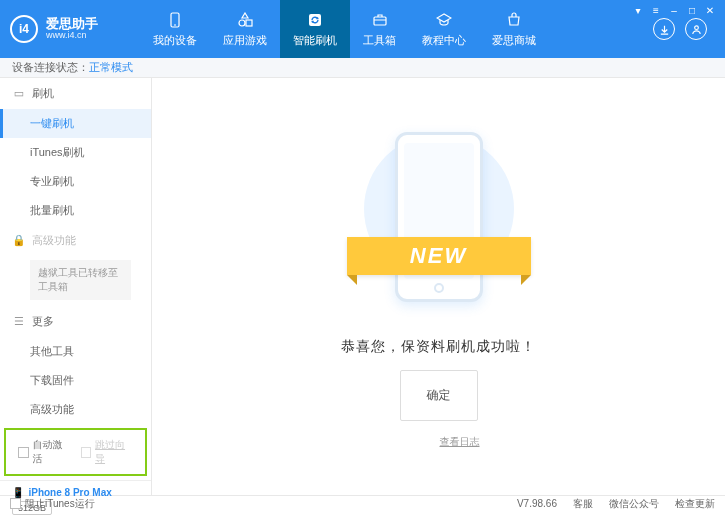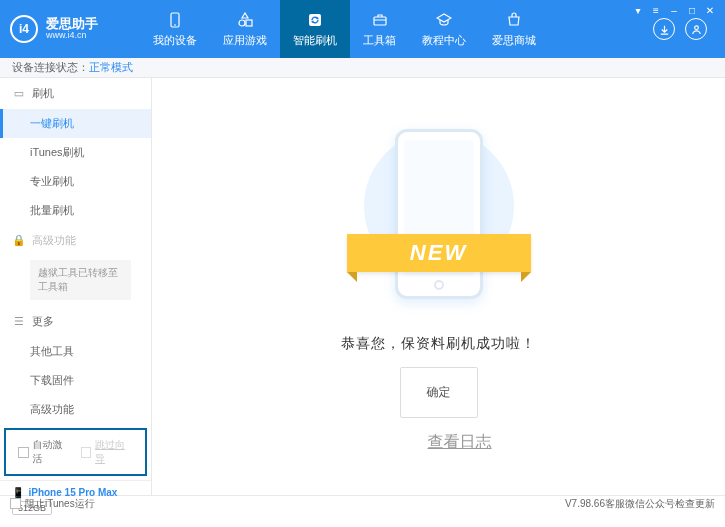--- a/index.html
+++ b/index.html
@@ -28,21 +28,21 @@
 
 .body { display: flex; height: 417px; }
 
 .sidebar { width: 152px; border-right: 1px solid #e8e8e8; background: #fff; display: flex; flex-direction: column; font-size: 11px; }
 .side-section { padding: 8px 12px; color: #666; display: flex; align-items: center; gap: 6px; cursor: pointer; }
 .side-sub { padding: 7px 12px 7px 30px; color: #666; cursor: pointer; }
 .side-sub.active { color: #2d8cf0; background: #eaf3fd; border-left: 3px solid #2d8cf0; padding-left: 27px; }
 .side-notice { margin: 4px 20px 6px 30px; padding: 6px 8px; background: #f5f5f5; color: #999; font-size: 10px; line-height: 1.4; }
 .side-icon { width: 14px; display: inline-flex; justify-content: center; color: #999; font-size: 11px; }
 
-.checkbox-row { display: flex; align-items: center; gap: 10px; padding: 8px 12px; font-size: 10px; color: #777; border: 2px solid #0369a1; margin: 4px; }
+.checkbox-row { display: flex; align-items: center; gap: 10px; padding: 8px 12px; font-size: 10px; color: #777; border: 2px solid #84cc16; margin: 4px; }
 .cb { display: flex; align-items: center; gap: 4px; }
 .cb-box { width: 11px; height: 11px; border: 1px solid #bbb; background: #fff; }
 .cb.disabled { color: #ccc; text-decoration: underline; }
 
 .device-info { padding: 6px 12px; border-top: 1px solid #eee; font-size: 10px; }
 .device-name { color: #2d8cf0; font-weight: bold; display: flex; align-items: center; gap: 4px; }
 .device-storage { display: inline-block; padding: 1px 5px; border: 1px solid #ccc; border-radius: 2px; font-size: 9px; color: #666; margin-top: 3px; }
 
 .main { flex: 1; display: flex; flex-direction: column; align-items: center; justify-content: center; gap: 14px; position: relative; }
 .phone-illustration { position: relative; width: 160px; height: 200px; }
@@ -50,25 +50,25 @@
 .phone { position: absolute; width: 88px; height: 170px; background: #fff; border: 3px solid #dce8f4; border-radius: 12px; left: 36px; top: 8px; box-shadow: 0 4px 12px rgba(45,140,240,0.15); }
 .phone-screen { position: absolute; inset: 8px 6px 20px 6px; background: #f8fbff; border-radius: 4px; }
 .phone-btn { position: absolute; bottom: 6px; left: 50%; transform: translateX(-50%); width: 10px; height: 10px; border: 2px solid #dce8f4; border-radius: 50%; }
 .new-ribbon { position: absolute; bottom: 49px; left: -12px; right: -12px; background: #ffc93c; color: #fff; font-weight: 900; font-size: 22px; text-align: center; padding: 6px 0; letter-spacing: 2px; font-style: italic; box-shadow: 0 2px 4px rgba(0,0,0,0.1); }
 .new-ribbon::before, .new-ribbon::after { content: ""; position: absolute; top: 100%; border: 5px solid transparent; }
 .new-ribbon::before { left: 0; border-top-color: #d4a020; border-right-color: #d4a020; }
 .new-ribbon::after { right: 0; border-top-color: #d4a020; border-left-color: #d4a020; }
 
 .success-text { font-size: 14px; color: #333; letter-spacing: 1px; }
 .ok-btn { padding: 16px 26px; border: 1px solid #ddd; background: #fff; font-size: 12px; color: #555; cursor: pointer; border-radius: 2px; }
-.log-link { font-size: 16px; color: #999; cursor: pointer; text-decoration: underline; margin-left: 42px; }
+.log-link { font-size: 10px; color: #999; cursor: pointer; text-decoration: underline; margin-left: 42px; }
 
 .footer { height: 16px; border-top: 1px solid #e8e8e8; display: flex; align-items: center; padding: 0 10px; font-size: 10px; color: #666; justify-content: space-between; }
 .footer-left { display: flex; align-items: center; gap: 5px; }
-.footer-right { display: flex; align-items: center; }
+.footer-right { display: flex; align-items: center; gap: 16px; }
 .footer-link { cursor: pointer; }
 </style>
 </head>
 <body>
 
 <div class="header">
   <div class="logo-area">
     <div class="logo-circle">i4</div>
     <div class="logo-text">
       <span class="logo-title">爱思助手</span>
@@ -189,21 +189,21 @@
           <span>自动激活</span>
         </label>
       <label class="cb disabled">
           <span class="cb-box" style="border-color:#ddd"></span>
           <span>跳过向导</span>
         </label>
     </div>
     <div class="device-info">
       <div class="device-name">
         <span>📱</span>
-        <span>iPhone 15 Pro Max</span>
+        <span>iPhone 8 Pro Max</span>
       </div>
       <span class="device-storage">512GB</span>
       
     </div>
   </div>
 
   <div class="main">
     <div class="phone-illustration">
       <div class="bg-circle"></div>
       <div class="phone">

